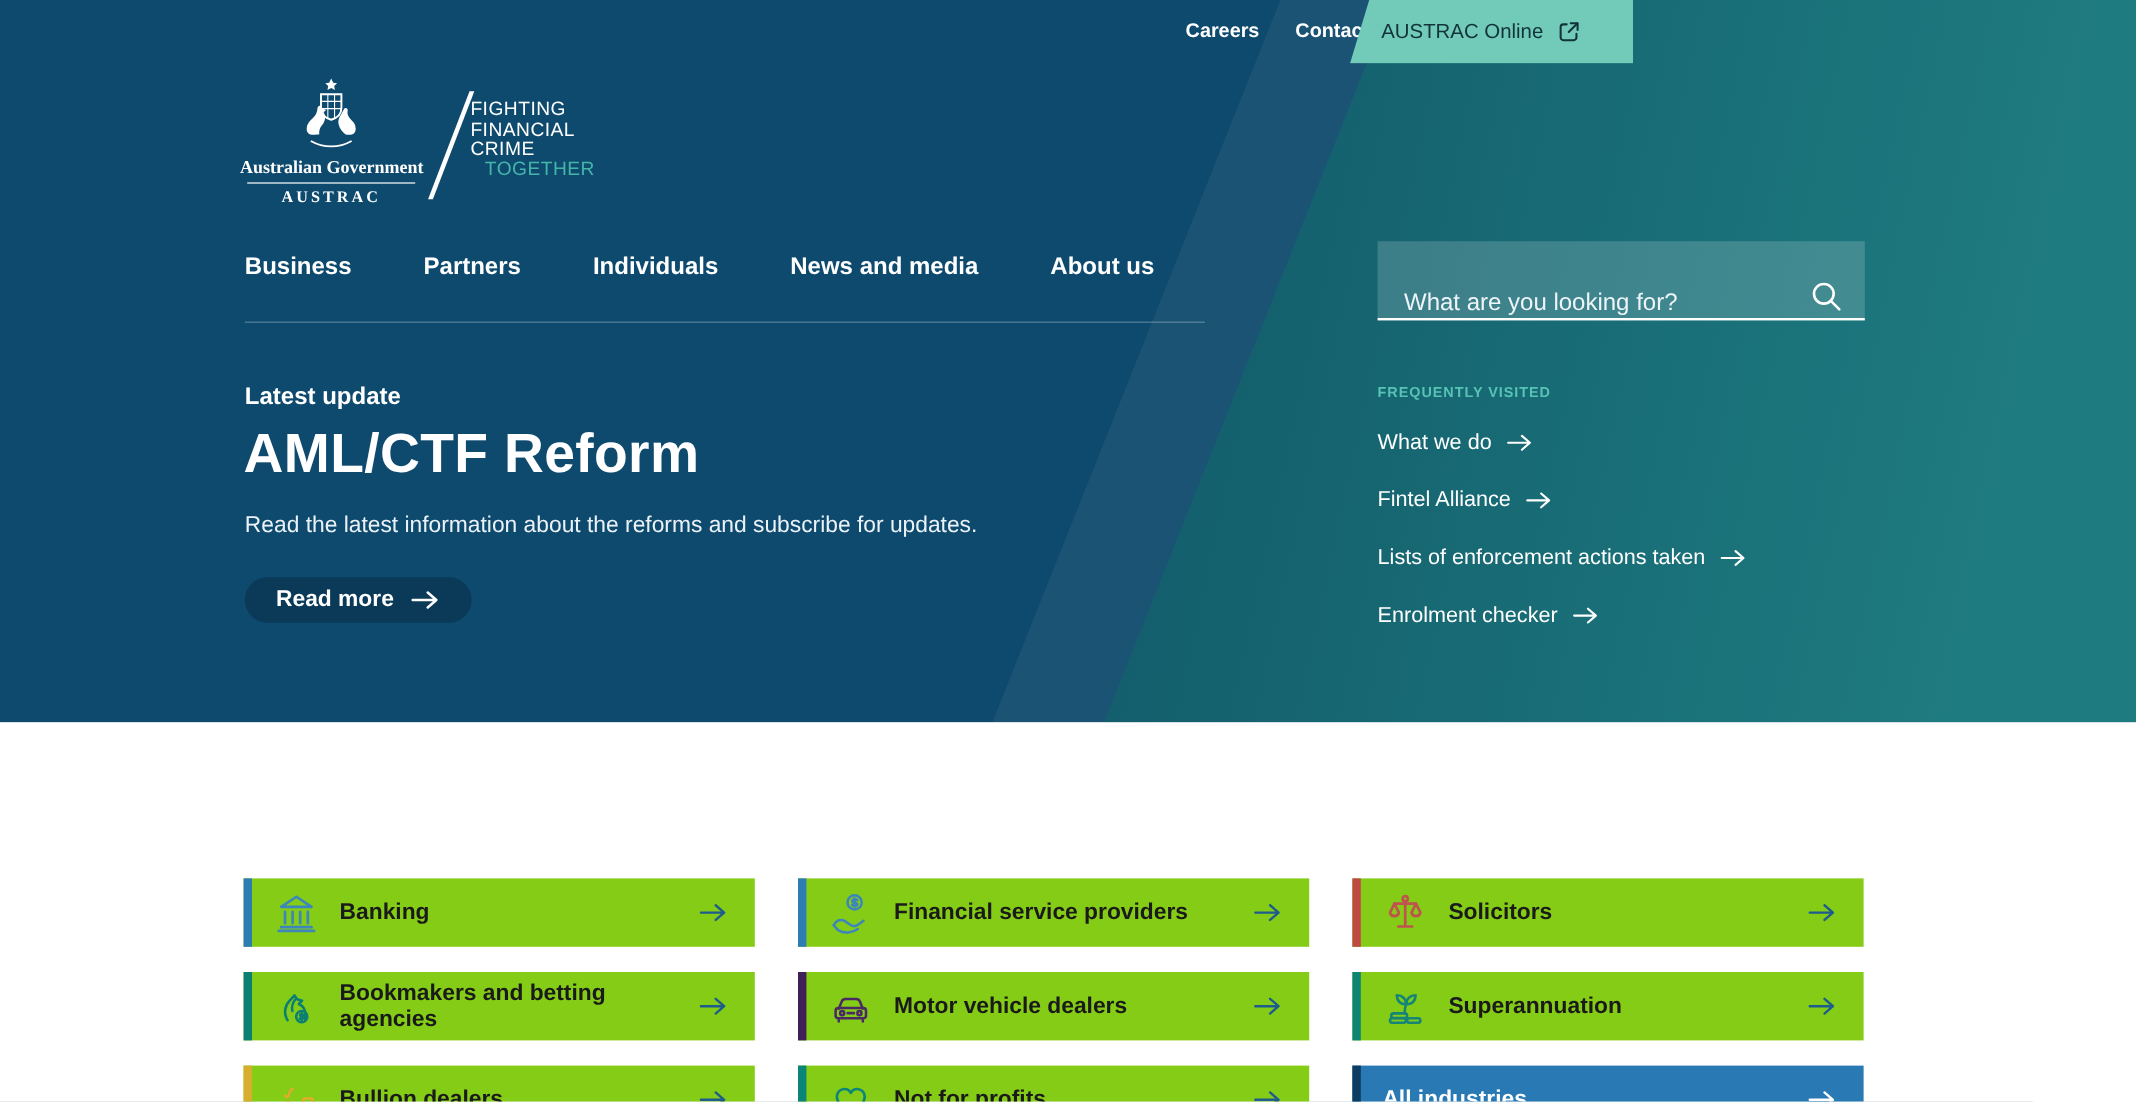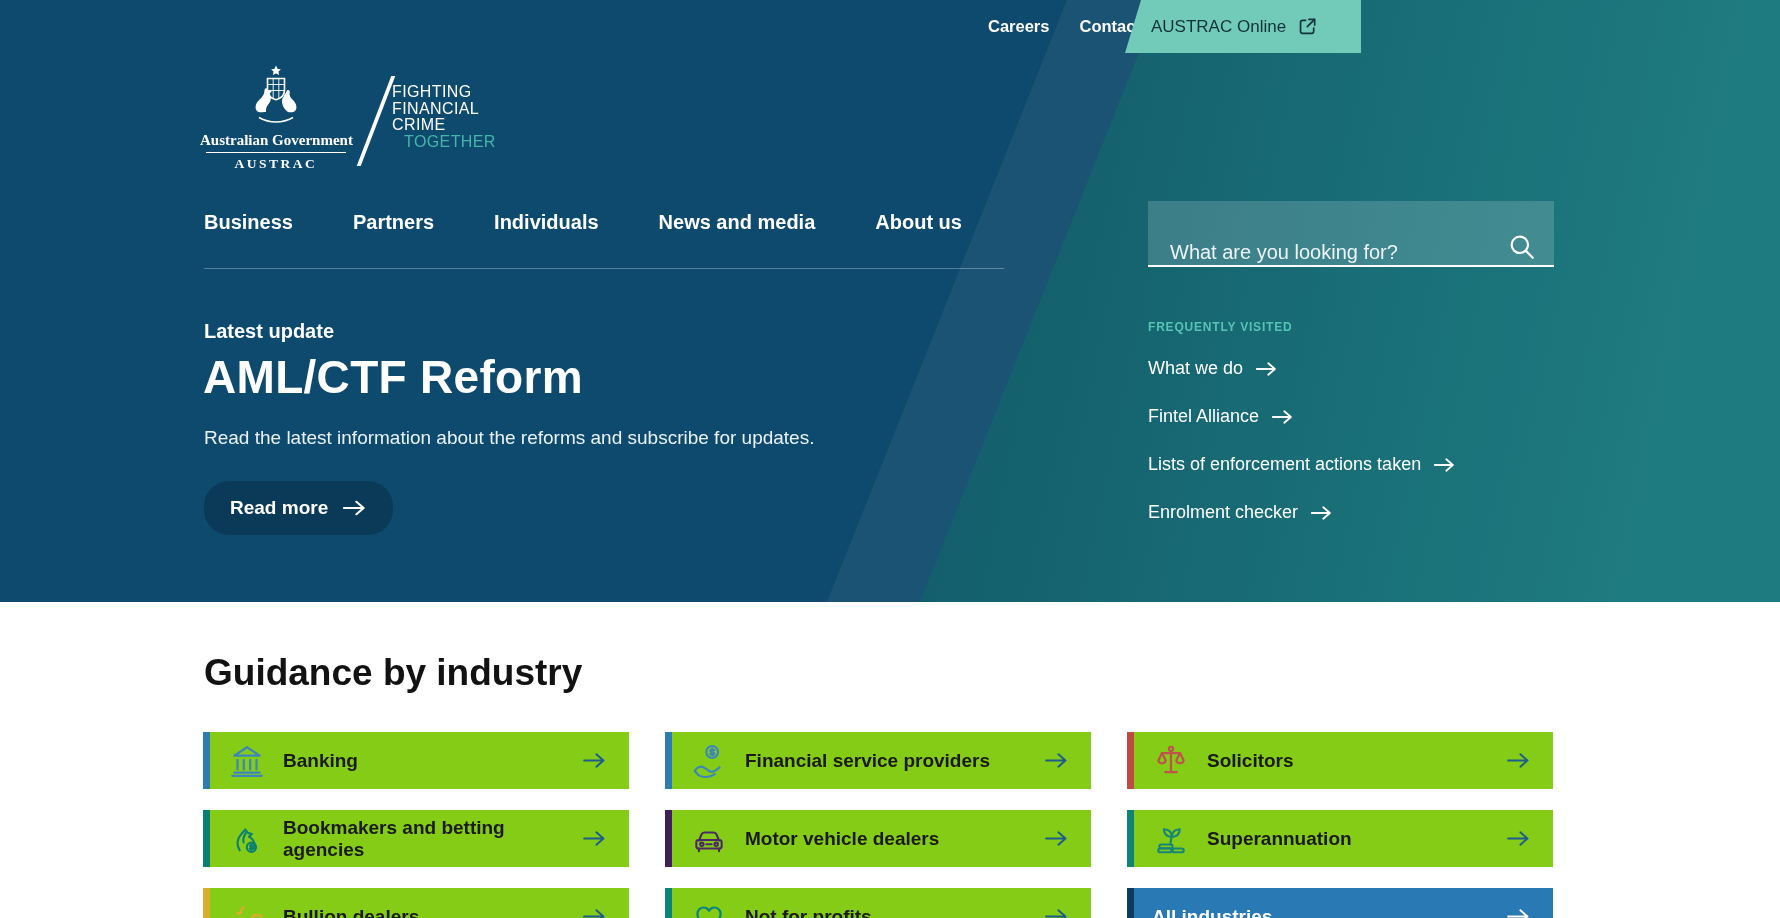--- a/index.html
+++ b/index.html
@@ -52,21 +52,21 @@
       display:flex;align-items:flex-end;box-sizing:border-box;padding:0 14px 0 20px;}
   .search input{flex:1;background:transparent;border:none;outline:none;color:#fff;
       font-size:20px;font-family:"Liberation Sans",sans-serif;}
   .search input::placeholder{color:#eef5f9;opacity:1;}
   .search-btn{background:none;border:none;cursor:pointer;padding:4px;display:flex;}
 
   
   .kicker{position:absolute;left:204px;top:320px;color:#fff;font-size:20px;font-weight:bold;}
   .hero-title{position:absolute;left:203px;top:350px;color:#fff;font-size:46px;font-weight:bold;letter-spacing:0.3px;}
   .hero-desc{position:absolute;left:204px;top:427px;color:#eaf2f8;font-size:19px;}
-  .cta{position:absolute;left:204px;top:481px;height:54px;padding:0 26px;border:none;border-radius:25px;
+  .cta{position:absolute;left:204px;top:481px;height:38px;padding:0 26px;border:none;border-radius:25px;
       background:#0a3a57;color:#fff;font-size:19px;font-weight:bold;display:flex;align-items:center;gap:14px;
       cursor:pointer;font-family:"Liberation Sans",sans-serif;}
 
   
   .freq{position:absolute;left:1148px;top:320px;width:420px;}
   .freq-heading{color:#57c3b5;font-size:12px;font-weight:bold;letter-spacing:0.8px;}
   .freq-list{list-style:none;margin:24px 0 0 0;padding:0;}
   .freq-list li{margin-bottom:27px;}
   .freq-link{display:flex;align-items:center;gap:12px;color:#fff;font-size:18px;cursor:pointer;text-decoration:none;}
 
@@ -203,21 +203,20 @@
             <svg width="23" height="16" viewBox="0 0 26 18" fill="none" stroke="#fff" stroke-width="2" stroke-linecap="round" stroke-linejoin="round">
                 <path d="M2 9h20M15 2.5 22.5 9 15 15.5"></path>
               </svg>
           </a>
         </li>
       </ul>
     </div>
   </div>
 
   <div class="industry">
-    <h2>Guidance by industry</h2>
     <div class="cards">
 
       <div class="card c-banking">
         <span class="ic">
           <svg width="38" height="38" viewBox="0 0 36 36" fill="none" stroke="#3d86bb" stroke-width="2.1" stroke-linecap="round" stroke-linejoin="round">
             <path d="M18 5 6 13h24L18 5z"></path>
               <path d="M9 17v9M15 17v9M21 17v9M27 17v9"></path>
               <path d="M6 29h24M4 32h28"></path>
           </svg>
         </span>

